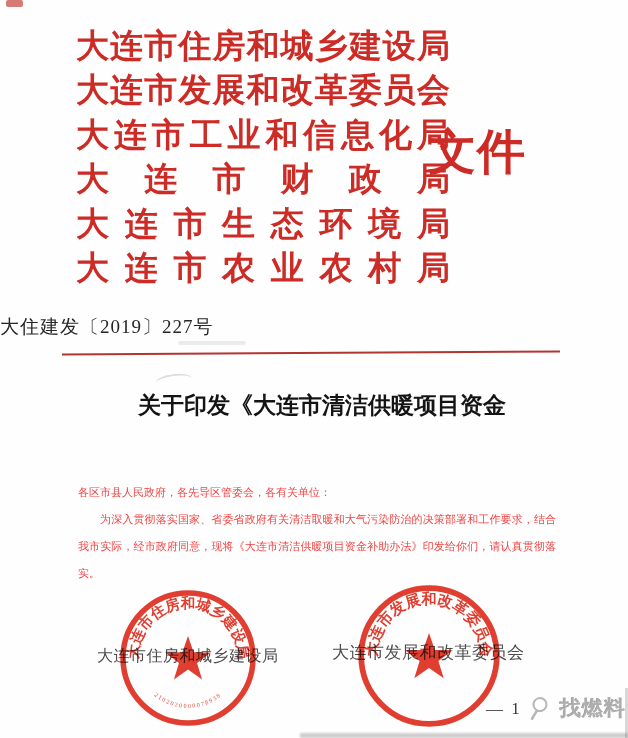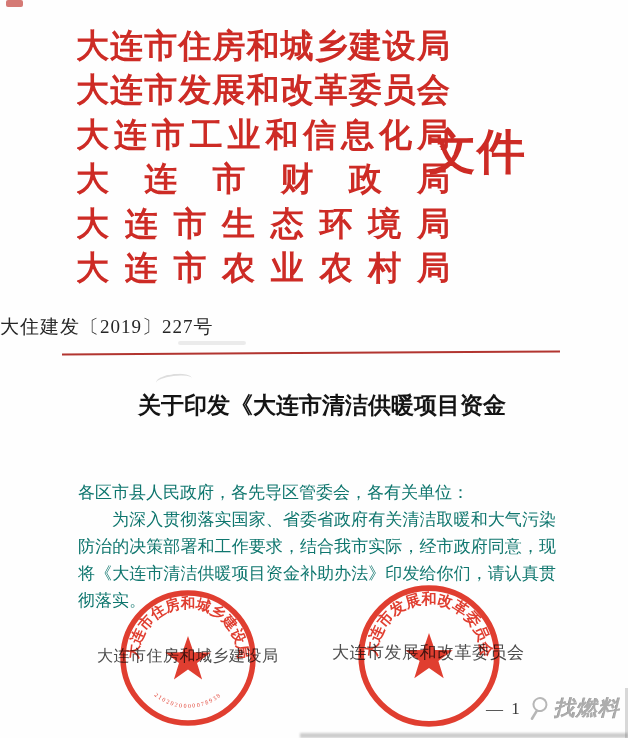--- a/index.html
+++ b/index.html
@@ -30,35 +30,35 @@
   
   .doc-number{position:absolute;left:0;top:314px;width:100%;text-align:left;
     font-size:19px;color:#262626;letter-spacing:1px;}
   .red-rule{position:absolute;left:62px;top:352px;width:498px;height:2.4px;
     background:#b23530;transform:rotate(-0.35deg);}
   
   .doc-title{position:absolute;left:8px;top:390px;width:100%;text-align:center;
     font-size:23px;font-weight:bold;color:#141414;line-height:31px;}
   
   .body-block{position:absolute;left:78px;top:479px;width:478px;
-    font-size:17px;line-height:27px;color:#0f766e;text-align:justify;}
+    font-size:11px;line-height:27px;color:#ef4444;text-align:justify;}
   .body-block p{margin:0;}
   .para{text-indent:2em;}
   
   .issuer-name{position:absolute;color:#4d4d4d;text-align:center;white-space:nowrap;}
   .issuer-left{left:97px;top:646px;width:176px;font-size:16px;letter-spacing:.5px;}
   .issuer-right{left:332px;top:641px;width:188px;font-size:17px;letter-spacing:.5px;}
   .seal{position:absolute;mix-blend-mode:multiply;opacity:.92;}
   .seal-left{left:118px;top:588px;width:140px;height:140px;}
   .seal-right{left:356px;top:583px;width:146px;height:146px;}
   
   .page-number{position:absolute;left:486px;top:699px;font-size:17px;
     color:#3a3a3a;letter-spacing:2px;white-space:nowrap;}
   .watermark{position:absolute;left:527px;top:694px;display:flex;
-    align-items:center;gap:3px;font-style:italic;}
+    align-items:center;gap:9px;}
   .watermark-text{font-size:21px;font-weight:bold;letter-spacing:1px;
     color:#adadad;text-shadow:0.5px 0.5px 0 #ffffff,-0.5px -0.5px 0 #8d8d8d;}
   .magnifier{transform:rotate(-18deg);opacity:.75;}
 </style>
 </head>
 <body>
 
 <div class="page">
 
   <div class="corner-mark"></div>

